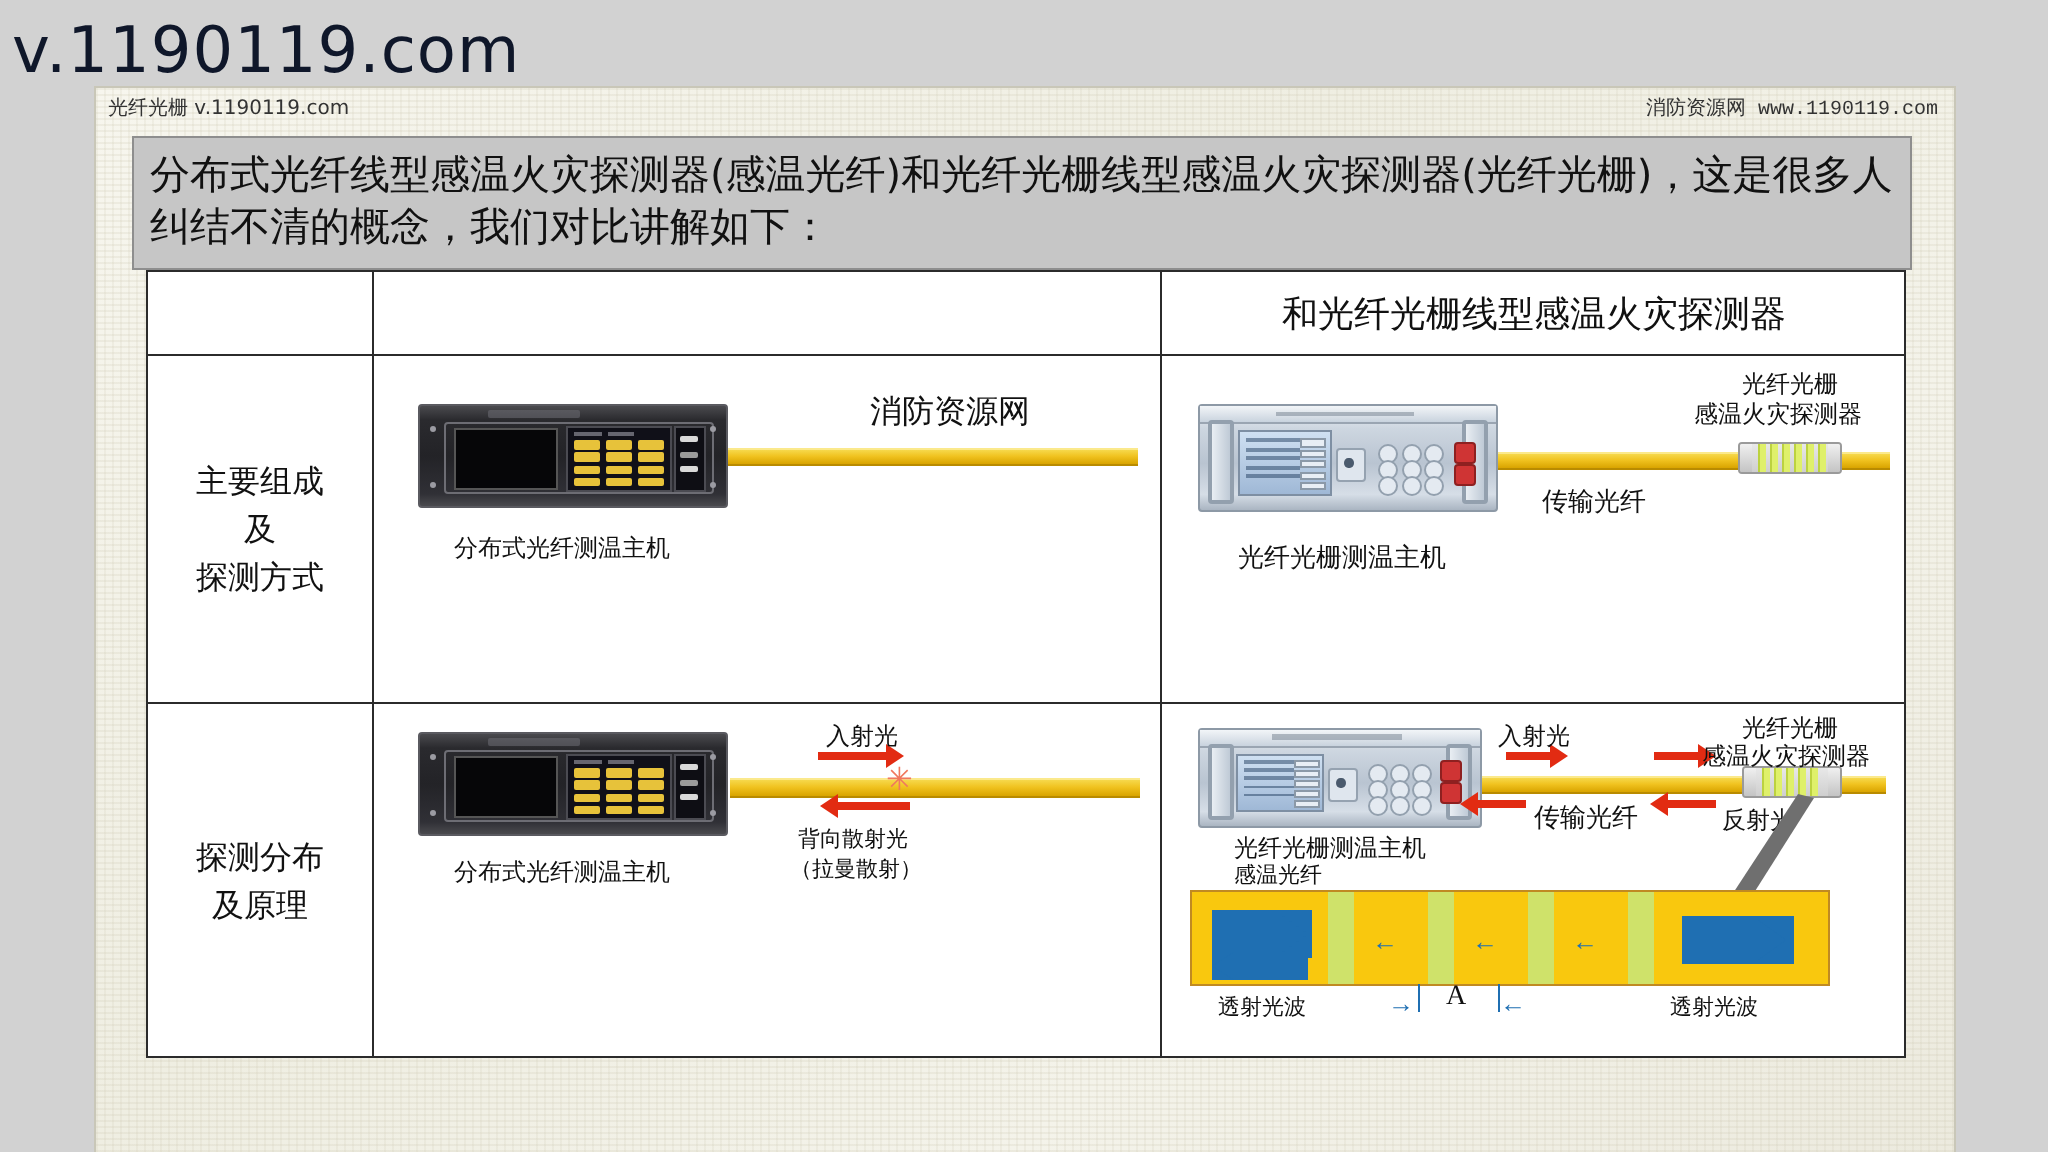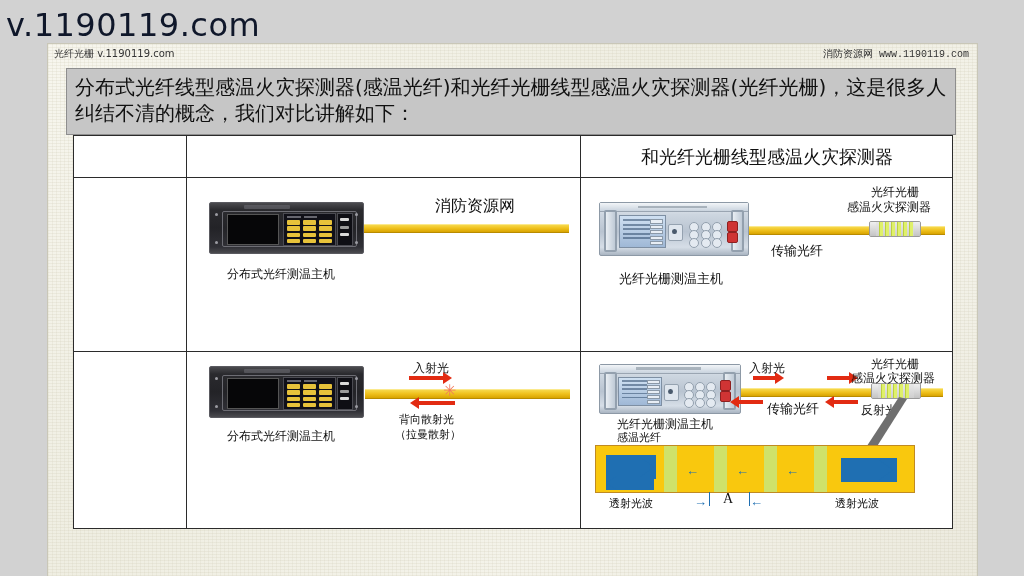--- a/index.html
+++ b/index.html
@@ -168,20 +168,27 @@
 
   <div class="ctable">
 
     <div class="col-div-1"></div>
     <div class="col-div-2"></div>
     <div class="row-div-head"></div>
     <div class="row-div-1"></div>
 
     <div class="th th-right">和光纤光栅线型感温火灾探测器</div>
 
+    <div class="rowlabel rl-1">
+      <div>
+        <div>主要组成</div>
+        <div>及</div>
+        <div>探测方式</div>
+      </div>
+    </div>
 
     <div class="cell c-r1m">
 
       <div class="rack" style="left:22px;top:24px;width:155px;height:52px;">
         <div class="rk-title"></div>
         <div class="rk-inner"></div>
         <div class="screw" style="left:5px;top:10px;"></div>
         <div class="screw" style="left:5px;top:38px;"></div>
         <div class="screw" style="right:5px;top:10px;"></div>
         <div class="screw" style="right:5px;top:38px;"></div>
@@ -258,20 +265,26 @@
         <div class="stripe" style="left:27px;"></div>
         <div class="stripe" style="left:33px;"></div>
         <div class="stripe" style="left:39px;"></div>
       </div>
       <div class="lbl cn" style="left:290px;top:6px;font-size:12px;">光纤光栅</div>
       <div class="lbl cn" style="left:266px;top:21px;font-size:12px;">感温火灾探测器</div>
       <div class="lbl cn" style="left:190px;top:64px;font-size:13px;">传输光纤</div>
       <div class="lbl cn" style="left:38px;top:92px;font-size:13px;">光纤光栅测温主机</div>
     </div>
 
+    <div class="rowlabel rl-2">
+      <div>
+        <div>探测分布</div>
+        <div>及原理</div>
+      </div>
+    </div>
 
     <div class="cell c-r2m">
       <div class="rack" style="left:22px;top:14px;width:155px;height:52px;">
         <div class="rk-title"></div>
         <div class="rk-inner"></div>
         <div class="screw" style="left:5px;top:10px;"></div>
         <div class="screw" style="left:5px;top:38px;"></div>
         <div class="screw" style="right:5px;top:10px;"></div>
         <div class="screw" style="right:5px;top:38px;"></div>
         <div class="rk-screen"></div>

